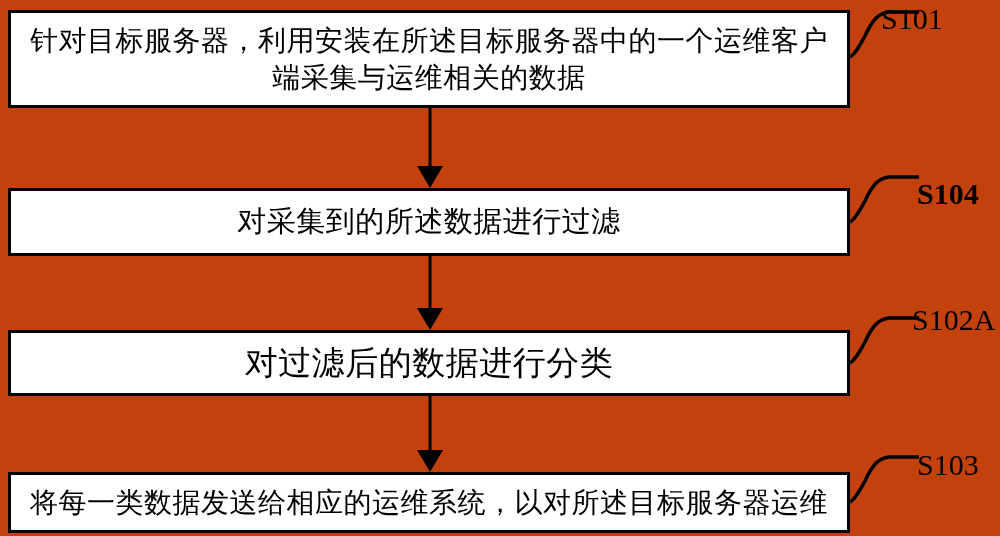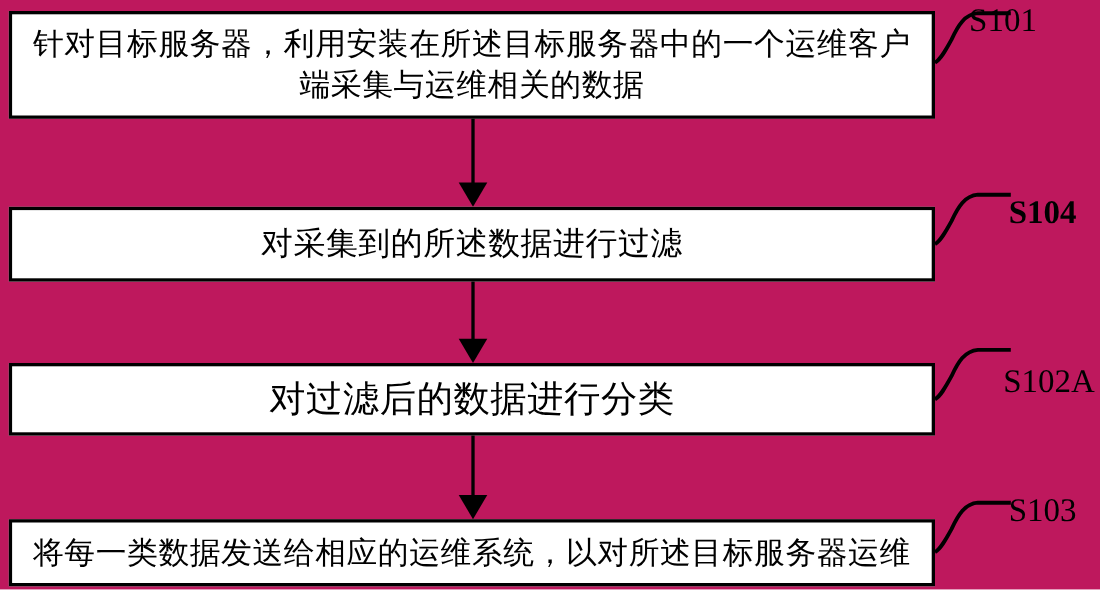--- a/index.html
+++ b/index.html
@@ -1,20 +1,20 @@
 <!DOCTYPE html>
 <html><head>
 <meta charset="utf-8">
 <style>
   html, body { margin: 0; padding: 0; background: #ffffff; }
   .canvas {
     position: relative;
     width: 1000px;
     height: 536px;
-    background: #be185d;
+    background: #c2410c;
     color: #000000;
     font-family: "Liberation Serif", "DejaVu Serif", serif;
     overflow: hidden;
   }
   .box {
     position: absolute;
     left: 8px;
     width: 842px;
     border: 3px solid #000000;
     box-sizing: border-box;
@@ -33,21 +33,21 @@
   .box-4 { top: 472px; height: 61px; font-size: 28px; align-items: center; }
 
   .step-label {
     position: absolute;
     font-size: 30px;
     line-height: 1;
     white-space: nowrap;
   }
   .label-1 { left: 881px; top: 4px;   }
   .label-2 { left: 917px; top: 179px; font-weight: bold; }
-  .label-3 { left: 912px; top: 332px; }
+  .label-3 { left: 912px; top: 305px; }
   .label-4 { left: 917px; top: 450px; }
 
   .leader {
     position: absolute;
     left: 849px;
     width: 70px;
     height: 54px;
   }
   .leader-1 { top: 7px;   }
   .leader-2 { top: 172px; }

